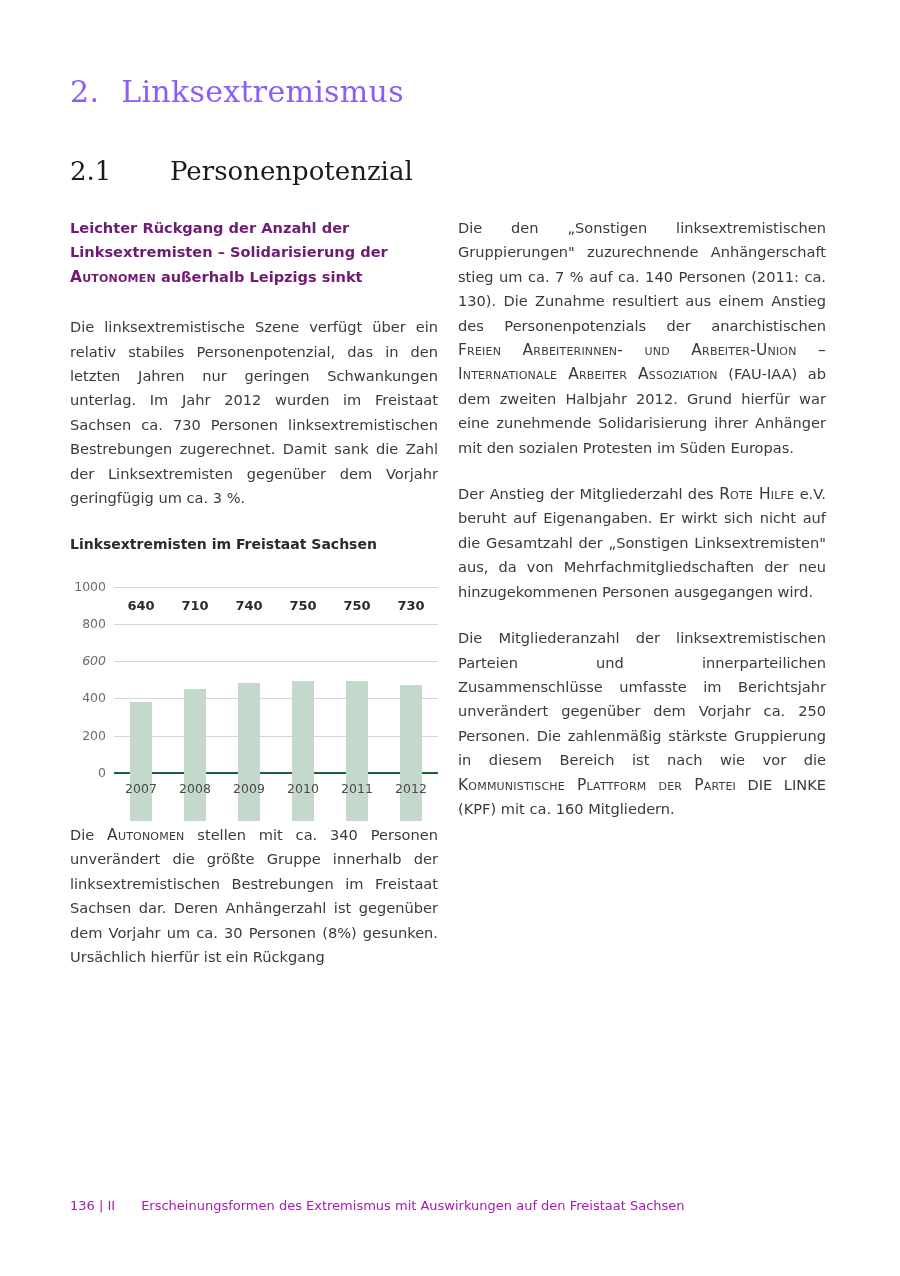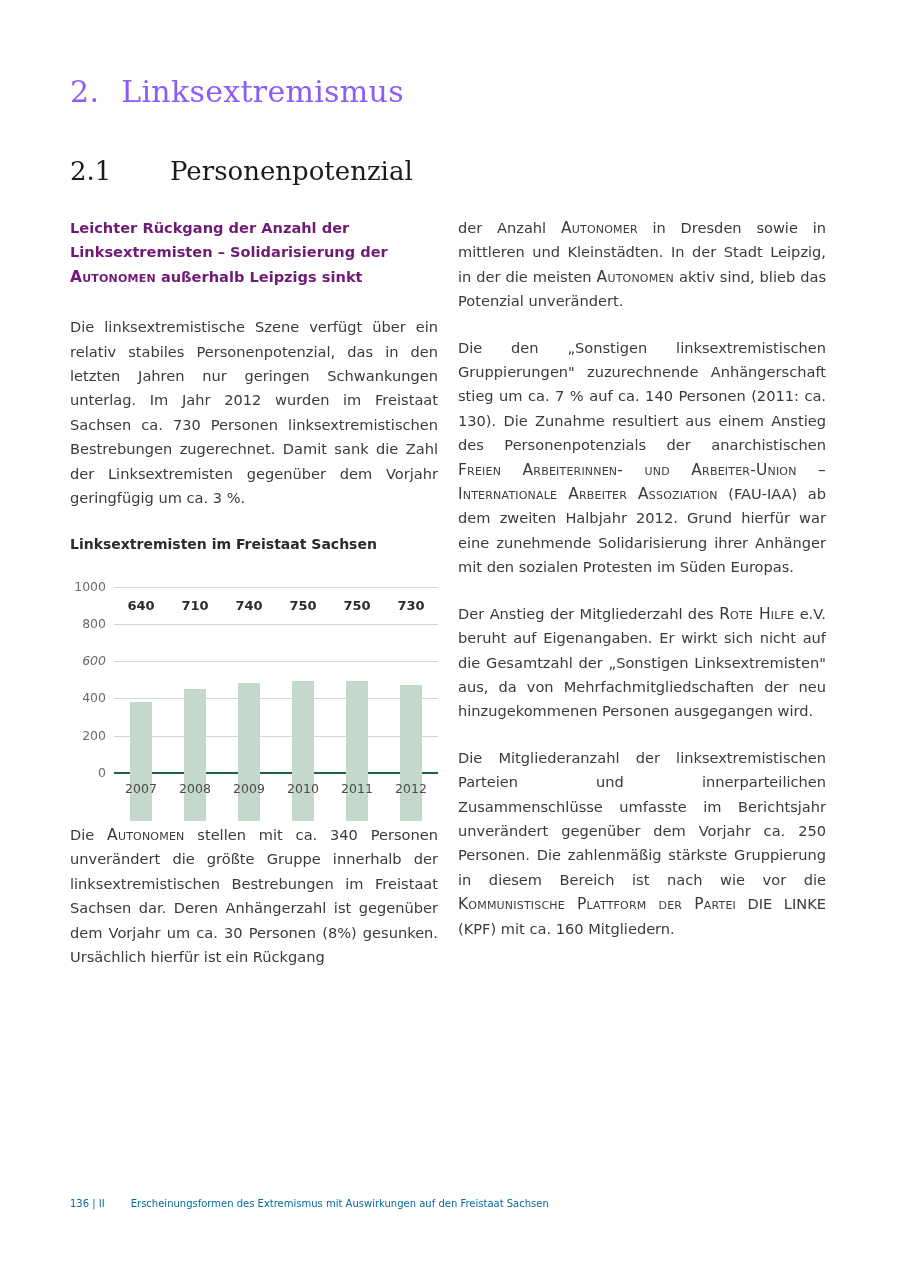--- a/index.html
+++ b/index.html
@@ -172,22 +172,22 @@
     text-align: center;
     font-size: 12.5px;
     color: #4a4a4a;
   }
 
   
   .footer {
     position: absolute;
     left: 70px;
     top: 1198px;
-    font-size: 10px;
-    color: #0369a1;
+    font-size: 13px;
+    color: #a21caf;
     white-space: nowrap;
   }
   .footer .pagenum { margin-right: 26px; }
 </style>
 </head>
 <body>
 
 <div class="page">
 
   <div class="chapter-title">
@@ -262,21 +262,20 @@
             <div class="xlabel">2012</div>
           </div>
       </div>
     </div>
 
     <p class="body last" style="margin-top:26px"><span>Die </span><span class="sc">Autonomen</span><span> stellen mit ca. 340 Personen unverändert die größte Gruppe innerhalb der linksextremistischen Bestrebungen im Freistaat Sachsen dar. Deren Anhängerzahl ist gegenüber dem Vorjahr um ca. 30 Personen (8%) gesunken. Ursächlich hierfür ist ein Rückgang</span></p>
   </div>
 
   <div class="col col-right">
 
-    <p class="body"><span>der Anzahl </span><span class="sc">Autonomer</span><span> in Dresden sowie in mittleren und Kleinstädten. In der Stadt Leipzig, in der die meisten </span><span class="sc">Autonomen</span><span> aktiv sind, blieb das Potenzial unverändert.</span></p>
 
     <p class="body"><span>Die den „Sonstigen linksextremistischen Gruppierungen" zuzurechnende Anhängerschaft stieg um ca. 7 % auf ca. 140 Personen (2011: ca. 130). Die Zunahme resultiert aus einem Anstieg des Personenpotenzials der anarchistischen </span><span class="sc">Freien Arbeiterinnen- und Arbeiter-Union – Internationale Arbeiter Assoziation</span><span> (FAU-IAA) ab dem zweiten Halbjahr 2012. Grund hierfür war eine zunehmende Solidarisierung ihrer Anhänger mit den sozialen Protesten im Süden Europas.</span></p>
 
     <p class="body"><span>Der Anstieg der Mitgliederzahl des </span><span class="sc">Rote Hilfe</span><span> e.V. beruht auf Eigenangaben. Er wirkt sich nicht auf die Gesamtzahl der „Sonstigen Linksextremisten" aus, da von Mehrfachmitgliedschaften der neu hinzugekommenen Personen ausgegangen wird.</span></p>
 
     <p class="body last"><span>Die Mitgliederanzahl der linksextremistischen Parteien und innerparteilichen Zusammenschlüsse umfasste im Berichtsjahr unverändert gegenüber dem Vorjahr ca. 250 Personen. Die zahlenmäßig stärkste Gruppierung in diesem Bereich ist nach wie vor die </span><span class="sc">Kommunistische Plattform der Partei</span><span> DIE LINKE (KPF) mit ca. 160 Mitgliedern.</span></p>
   </div>
 
   <div class="footer">
     <span class="pagenum">136 | II</span><span>Erscheinungsformen des Extremismus mit Auswirkungen auf den Freistaat Sachsen</span>

